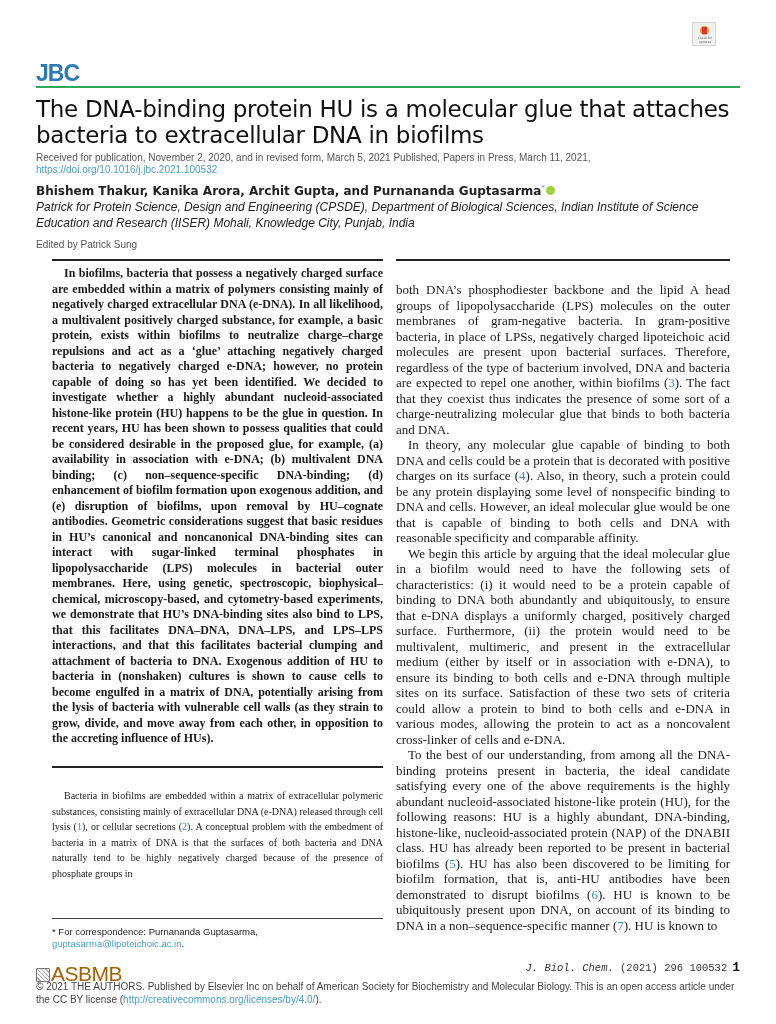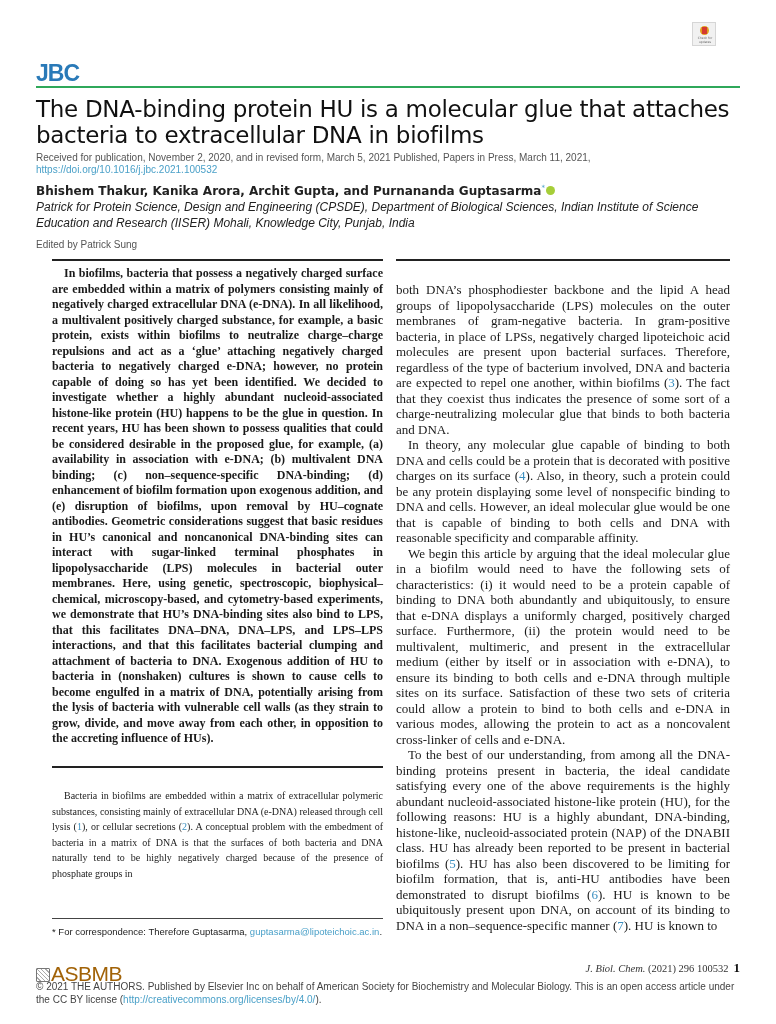--- a/index.html
+++ b/index.html
@@ -32,21 +32,21 @@
     #right-col { left: 396px; top: 266px; width: 334px; font-family: "Liberation Serif", serif; font-size: 13px; line-height: 15.5px; color: #1a1a1a; margin-top: 16px; }
     .col p { margin: 0; text-indent: 12px; }
     .col p.noindent { text-indent: 0; }
     .ref { color: #3a8fc0; }
 
     #footnote { position: absolute; left: 52px; top: 926px; width: 331px; font-family: "Liberation Sans", sans-serif; font-size: 9.5px; line-height: 12px; color: #222; }
     #footnote .email { color: #4aa0c8; }
 
     #asbmb { position: absolute; left: 36px; top: 958px; font-family: "Liberation Sans", sans-serif; font-size: 21px; color: #a16207; letter-spacing: -0.5px; line-height: 20px; margin-top: 6px; }
     #asbmb-icon { display: inline-block; width: 12px; height: 12px; border: 1px solid #777; border-radius: 1px; margin-right: 1px; vertical-align: -1px; background: repeating-linear-gradient(45deg, #fff 0 2px, #aaa 2px 3px); }
-    #journal-ref { position: absolute; right: 36px; top: 961px; font-family: Liberation Serif, serif; font-size: 10.5px; line-height: 14px; color: #333; }
+    #journal-ref { position: absolute; right: 36px; top: 961px; font-family: Liberation Mono, monospace; font-size: 10.5px; line-height: 14px; color: #333; }
     #journal-ref i { font-style: italic; }
     #page-num { font-weight: bold; font-size: 13px; margin-left: 5px; color: #111; }
     #copyright { position: absolute; left: 36px; top: 980px; width: 710px; font-family: "Liberation Sans", sans-serif; font-size: 10px; line-height: 13px; color: #444; }
     #copyright .link { color: #4aa0c8; }
   </style>
 </head>
 <body>
 
 <div id="header">
   <span id="jbc-logo">JBC</span>
@@ -72,21 +72,21 @@
   <p>In biofilms, bacteria that possess a negatively charged surface are embedded within a matrix of polymers consisting mainly of negatively charged extracellular DNA (e-DNA). In all likelihood, a multivalent positively charged substance, for example, a basic protein, exists within biofilms to neutralize charge–charge repulsions and act as a ‘glue’ attaching negatively charged bacteria to negatively charged e-DNA; however, no protein capable of doing so has yet been identified. We decided to investigate whether a highly abundant nucleoid-associated histone-like protein (HU) happens to be the glue in question. In recent years, HU has been shown to possess qualities that could be considered desirable in the proposed glue, for example, (a) availability in association with e-DNA; (b) multivalent DNA binding; (c) non–sequence-specific DNA-binding; (d) enhancement of biofilm formation upon exogenous addition, and (e) disruption of biofilms, upon removal by HU–cognate antibodies. Geometric considerations suggest that basic residues in HU’s canonical and noncanonical DNA-binding sites can interact with sugar-linked terminal phosphates in lipopolysaccharide (LPS) molecules in bacterial outer membranes. Here, using genetic, spectroscopic, biophysical–chemical, microscopy-based, and cytometry-based experiments, we demonstrate that HU’s DNA-binding sites also bind to LPS, that this facilitates DNA–DNA, DNA–LPS, and LPS–LPS interactions, and that this facilitates bacterial clumping and attachment of bacteria to DNA. Exogenous addition of HU to bacteria in (nonshaken) cultures is shown to cause cells to become engulfed in a matrix of DNA, potentially arising from the lysis of bacteria with vulnerable cell walls (as they strain to grow, divide, and move away from each other, in opposition to the accreting influence of HUs).</p>
 </div>
 <div class="rule-thick" style="left:52px; top:766px; width:331px;"></div>
 
 <div class="col" id="intro-left">
   <p><span>Bacteria in biofilms are embedded within a matrix of extracellular polymeric substances, consisting mainly of extracellular DNA (e-DNA) released through cell lysis (</span><a class="ref">1</a><span>), or cellular secretions (</span><a class="ref">2</a><span>). A conceptual problem with the embedment of bacteria in a matrix of DNA is that the surfaces of both bacteria and DNA naturally tend to be highly negatively charged because of the presence of phosphate groups in</span></p>
 </div>
 
 <div class="rule-thin" style="left:52px; top:918px; width:331px;"></div>
 <div id="footnote">
-  <span>*</span><span> For correspondence: Therefore Guptasarma, </span><a class="email">guptasarma@lipoteichoic.ac.in</a><span>.</span>
+  <span>*</span><span> For correspondence: Purnananda Guptasarma, </span><a class="email">guptasarma@lipoteichoic.ac.in</a><span>.</span>
 </div>
 
 <div class="rule-thick" style="left:396px; top:259px; width:334px;"></div>
 <div class="col" id="right-col">
   <p class="noindent"><span>both DNA’s phosphodiester backbone and the lipid A head groups of lipopolysaccharide (LPS) molecules on the outer membranes of gram-negative bacteria. In gram-positive bacteria, in place of LPSs, negatively charged lipoteichoic acid molecules are present upon bacterial surfaces. Therefore, regardless of the type of bacterium involved, DNA and bacteria are expected to repel one another, within biofilms (</span><a class="ref">3</a><span>). The fact that they coexist thus indicates the presence of some sort of a charge-neutralizing molecular glue that binds to both bacteria and DNA.</span></p>
   <p><span>In theory, any molecular glue capable of binding to both DNA and cells could be a protein that is decorated with positive charges on its surface (</span><a class="ref">4</a><span>). Also, in theory, such a protein could be any protein displaying some level of nonspecific binding to DNA and cells. However, an ideal molecular glue would be one that is capable of binding to both cells and DNA with reasonable specificity and comparable affinity.</span></p>
   <p>We begin this article by arguing that the ideal molecular glue in a biofilm would need to have the following sets of characteristics: (i) it would need to be a protein capable of binding to DNA both abundantly and ubiquitously, to ensure that e-DNA displays a uniformly charged, positively charged surface. Furthermore, (ii) the protein would need to be multivalent, multimeric, and present in the extracellular medium (either by itself or in association with e-DNA), to ensure its binding to both cells and e-DNA through multiple sites on its surface. Satisfaction of these two sets of criteria could allow a protein to bind to both cells and e-DNA in various modes, allowing the protein to act as a noncovalent cross-linker of cells and e-DNA.</p>
   <p><span>To the best of our understanding, from among all the DNA-binding proteins present in bacteria, the ideal candidate satisfying every one of the above requirements is the highly abundant nucleoid-associated histone-like protein (HU), for the following reasons: HU is a highly abundant, DNA-binding, histone-like, nucleoid-associated protein (NAP) of the DNABII class. HU has already been reported to be present in bacterial biofilms (</span><a class="ref">5</a><span>). HU has also been discovered to be limiting for biofilm formation, that is, anti-HU antibodies have been demonstrated to disrupt biofilms (</span><a class="ref">6</a><span>). HU is known to be ubiquitously present upon DNA, on account of its binding to DNA in a non–sequence-specific manner (</span><a class="ref">7</a><span>). HU is known to</span></p>
 </div>
 

